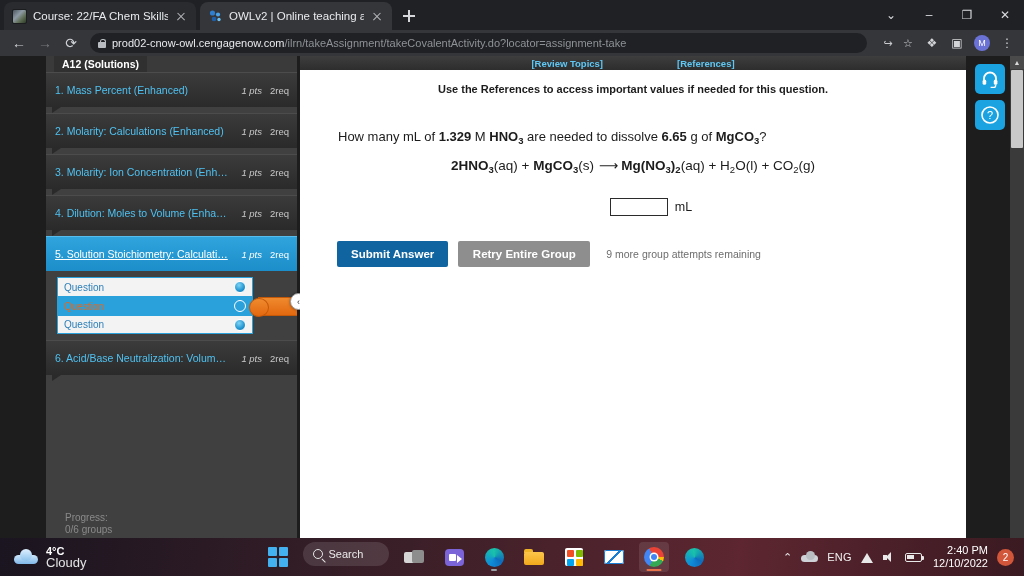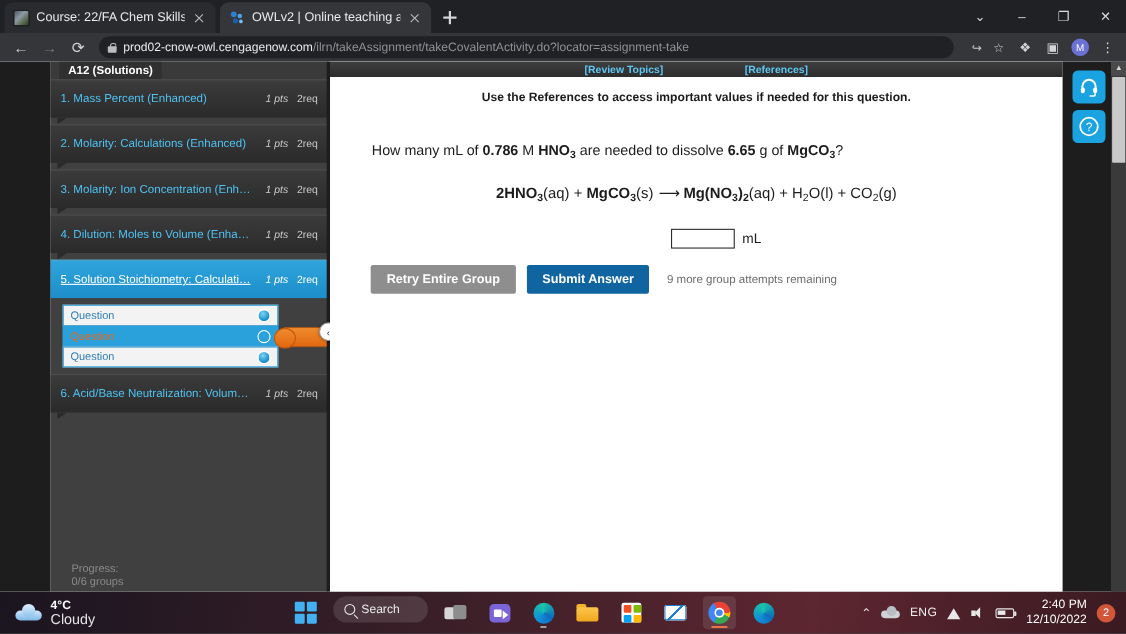--- a/index.html
+++ b/index.html
@@ -188,21 +188,21 @@
   .content-inner { position: absolute; left: 0; top: 14px; width: 666px; height: 468px; border-radius: 16px; }
 
   .ref-note {
     text-align: center; font-size: 11px; font-weight: bold; color: #1c1c1c;
     margin-top: 13px;
   }
   .question {
     margin: 34px 0 0 38px; font-size: 13px; color: #1c1c1c;
   }
   .equation {
-    text-align: center; font-size: 13.5px; color: #1c1c1c; margin-top: 23px;
+    text-align: center; font-size: 13.5px; color: #1c1c1c; margin-top: 13px;
   }
   b { font-weight: bold; }
   sub { font-size: 9.5px; vertical-align: baseline; position: relative; top: 3px; }
   .arrow { letter-spacing: -2px; padding: 0 5px; }
 
   .answer-row {
     margin-top: 25px; display: flex; align-items: center; justify-content: center;
     gap: 7px; padding-left: 36px;
   }
   .ansbox {
@@ -519,32 +519,32 @@
 
     <div class="content">
       <div class="content-topbar">
         <span class="toplink">[Review Topics]</span>
         <span class="toplink">[References]</span>
       </div>
 
       <div class="content-inner">
         <div class="ref-note">Use the References to access important values if needed for this question.</div>
 
-        <div class="question"><span>How many mL of </span><b>0.786</b><span> M </span><b><span>HNO</span><sub>3</sub></b><span> are needed to dissolve </span><b>6.65</b><span> g of </span><b><span>MgCO</span><sub>3</sub></b><span>?</span></div>
+        <div class="question"><span>How many mL of </span><b>1.329</b><span> M </span><b><span>HNO</span><sub>3</sub></b><span> are needed to dissolve </span><b>6.65</b><span> g of </span><b><span>MgCO</span><sub>3</sub></b><span>?</span></div>
 
         <div class="equation"><b><span>2</span><span>HNO</span><sub>3</sub></b><span>(aq)</span> <span>+</span> <b><span>MgCO</span><sub>3</sub></b><span>(s)</span><span class="arrow">⟶</span><b><span>Mg(NO</span><sub>3</sub><span>)</span><sub>2</sub></b><span>(aq)</span> <span>+</span> <span><span>H</span><sub>2</sub><span>O</span></span><span>(l)</span> <span>+</span> <span><span>CO</span><sub>2</sub></span><span>(g)</span></div>
 
         <div class="answer-row">
           <input class="ansbox" type="text" placeholder="" value="" style="">
           <span class="unit">mL</span>
         </div>
 
         <div class="btn-row">
+          <div class="btn btn-submit">Submit Answer</div>
           <div class="btn btn-retry">Retry Entire Group</div>
-          <div class="btn btn-submit">Submit Answer</div>
           <span class="attempts">9 more group attempts remaining</span>
         </div>
       </div>
     </div>
 
     <div class="rail">
       <div class="rail-btn support">
         <svg width="18" height="18" viewBox="0 0 18 18">
           <path d="M3 11 V8.5 a6 6 0 0 1 12 0 V11" fill="none" stroke="#fff" stroke-width="1.8"></path>
           <rect x="1.6" y="9.6" width="3.6" height="5.2" rx="1.6" fill="#fff"></rect>

